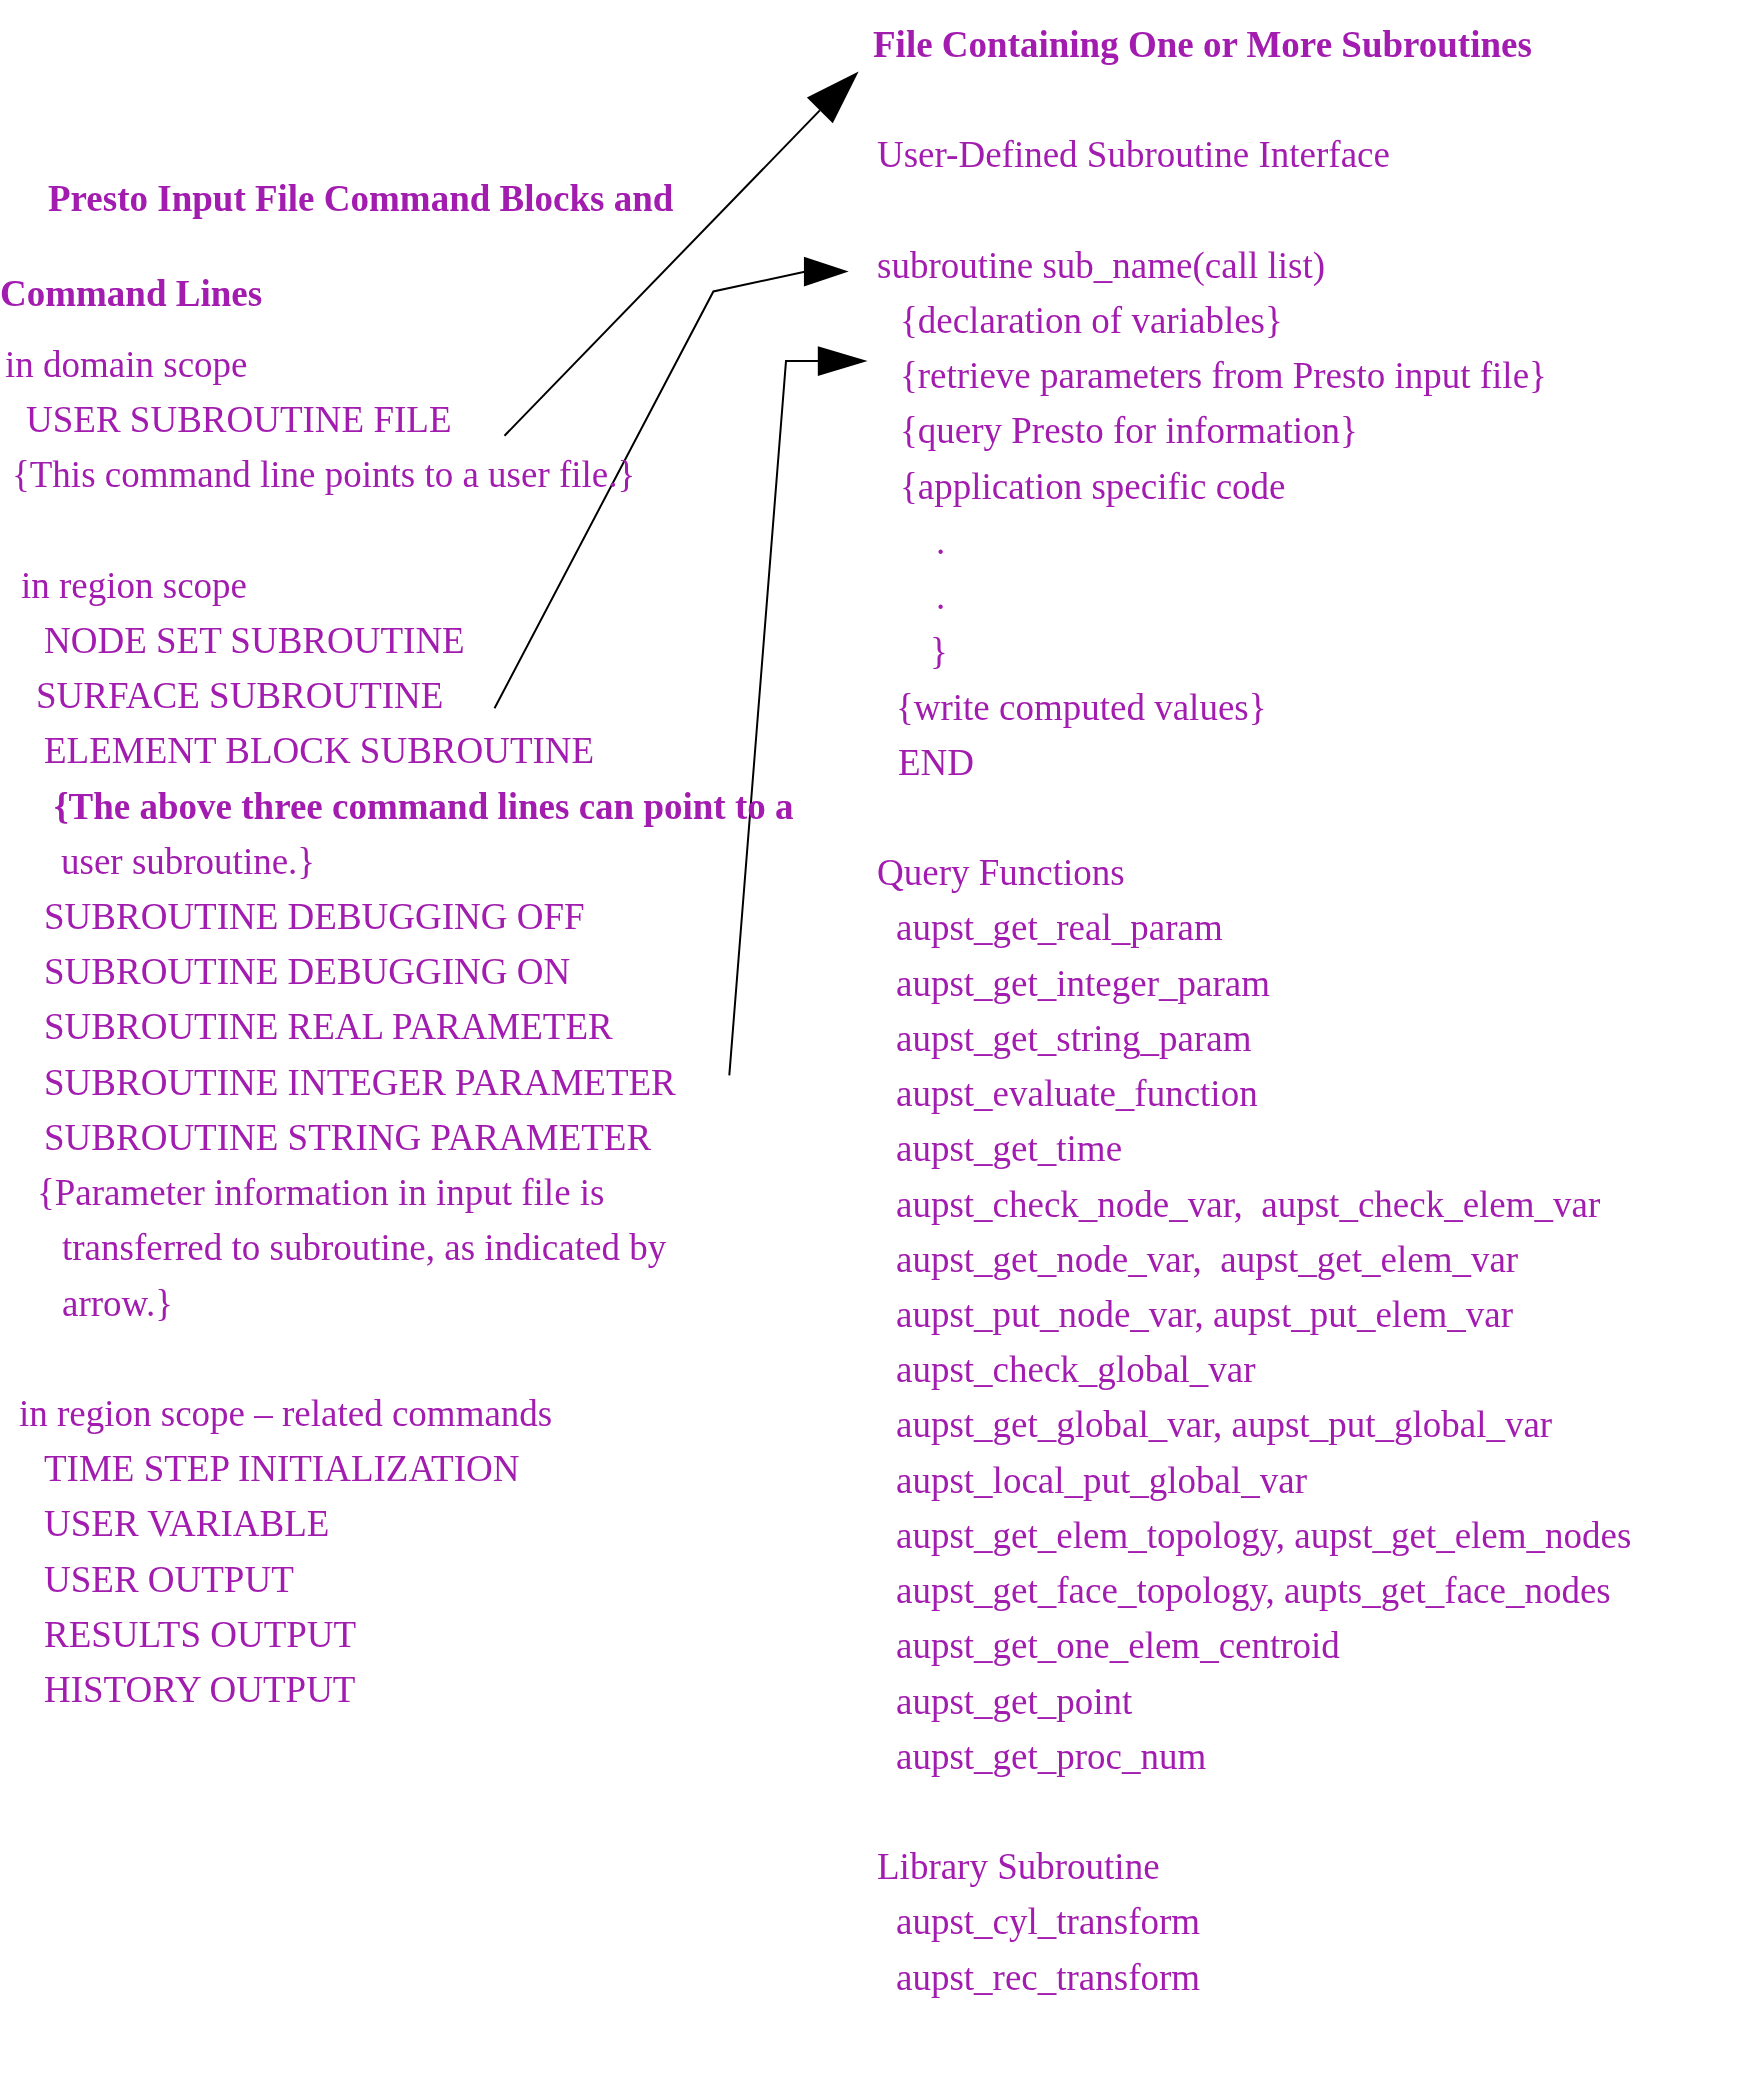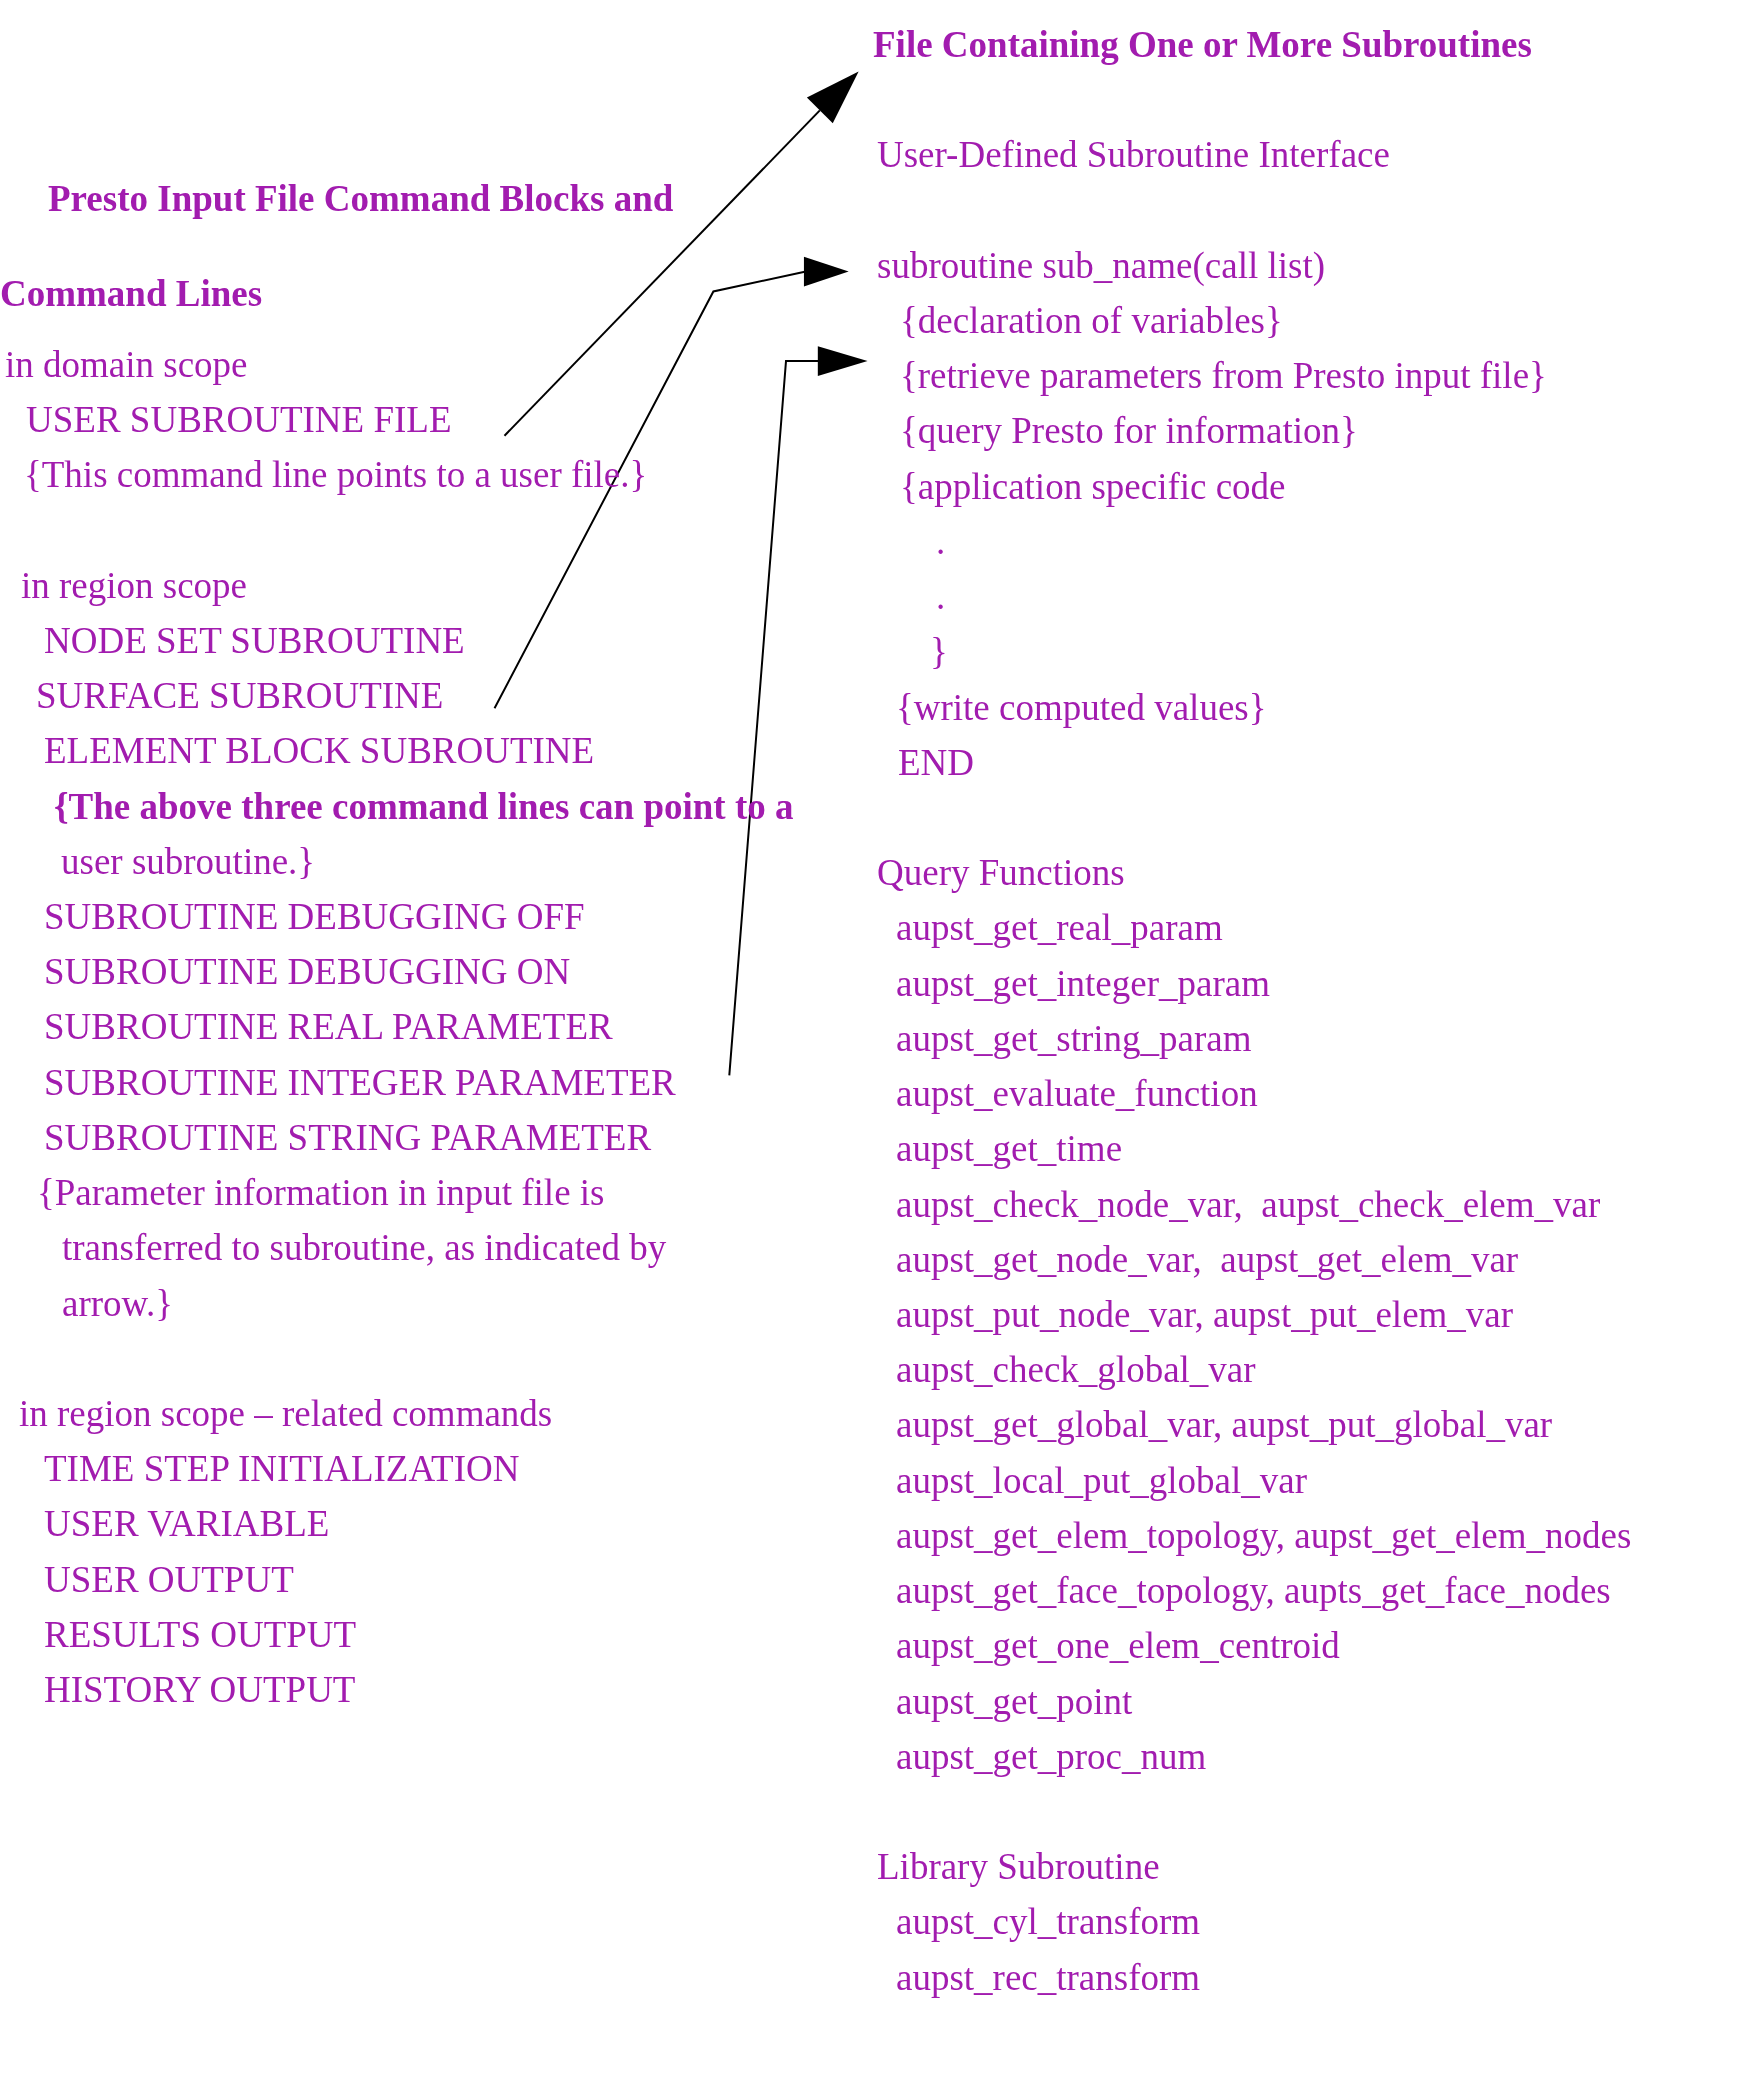--- a/index.html
+++ b/index.html
@@ -50,21 +50,21 @@
       <g>
         <polyline points="733,1081 790,363 824,363" fill="none" stroke="#000000" stroke-width="2"></polyline>
         <polygon points="872,363 822,348 822,378" fill="#000000"></polygon>
       </g>
     </svg>
   <div id="left-column">
       <div class="line bold" style="top: 180px; left: 0px; margin-left: 48px;">Presto Input File Command Blocks and</div>
       <div class="line bold" style="top: 235px; left: 0px; margin-top: 40px;">Command Lines</div>
       <div class="line" style="top: 346px; left: 5px;">in domain scope</div>
       <div class="line" style="top: 401px; left: 26px;">USER SUBROUTINE FILE</div>
-      <div class="line" style="top: 456px; left: 24px; text-align: right;">{This command line points to a user file.}</div>
+      <div class="line" style="top: 456px; left: 12px; text-align: right;">{This command line points to a user file.}</div>
       <div class="line" style="top: 567px; left: 21px;">in region scope</div>
       <div class="line" style="top: 622px; left: 44px;">NODE SET SUBROUTINE</div>
       <div class="line" style="top: 677px; left: 36px;">SURFACE SUBROUTINE</div>
       <div class="line" style="top: 732px; left: 44px;">ELEMENT BLOCK SUBROUTINE</div>
       <div class="line" style="top: 788px; left: 54px; font-weight: bold;">{The above three command lines can point to a</div>
       <div class="line" style="top: 843px; left: 61px;">user subroutine.}</div>
       <div class="line" style="top: 898px; left: 44px;">SUBROUTINE DEBUGGING OFF</div>
       <div class="line" style="top: 953px; left: 44px;">SUBROUTINE DEBUGGING ON</div>
       <div class="line" style="top: 1008px; left: 44px;">SUBROUTINE REAL PARAMETER</div>
       <div class="line" style="top: 1064px; left: 44px;">SUBROUTINE INTEGER PARAMETER</div>

